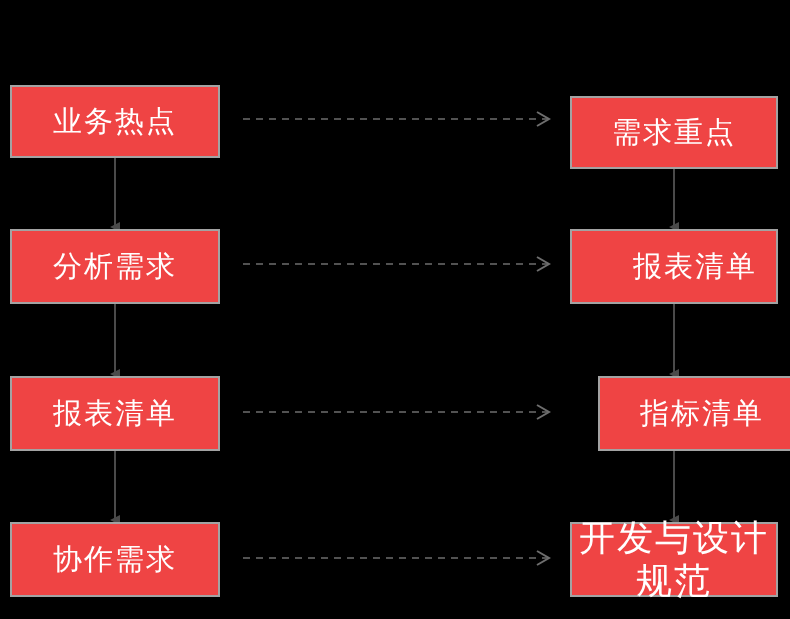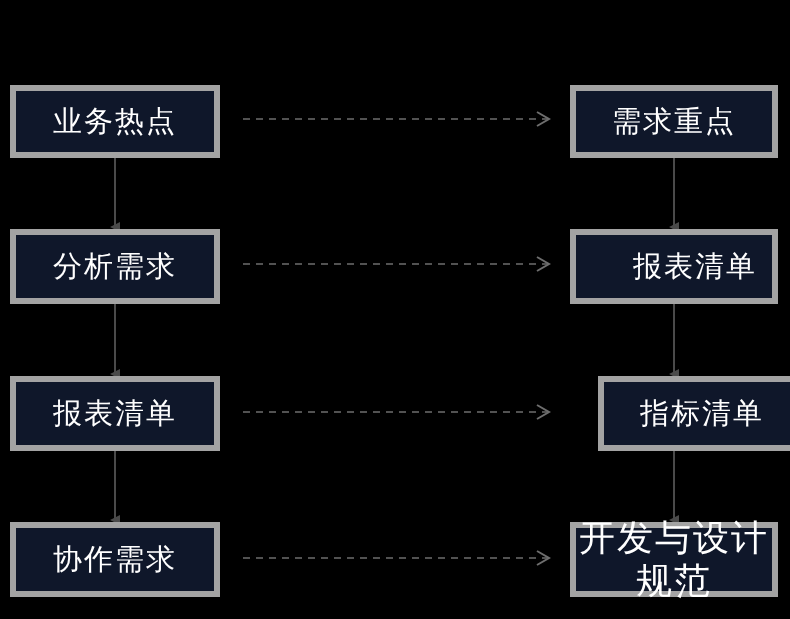--- a/index.html
+++ b/index.html
@@ -15,22 +15,22 @@
   }
   #diagram {
     position: relative;
     width: 790px;
     height: 619px;
     background: #000000;
   }
   .node {
     position: absolute;
     box-sizing: border-box;
-    background: #0f172a;
-    border: 6px solid #a3a3a3;
+    background: #ef4444;
+    border: 2px solid #a3a3a3;
     color: #FFFFFF;
     display: flex;
     align-items: center;
     justify-content: center;
     text-align: center;
     font-size: 29px;
     line-height: 1.28;
     letter-spacing: 2px;
     font-weight: 400;
     font-family: Liberation Sans, sans-serif;
@@ -87,21 +87,21 @@
   <div class="node" style="left:10px; top:229px; width:210px; height:75px;justify-content:center;">
     <span class="label">分析需求</span>
   </div>
   <div class="node" style="left:10px; top:376px; width:210px; height:75px;">
     <span class="label">报表清单</span>
   </div>
   <div class="node" style="left:10px; top:522px; width:210px; height:75px;align-items:center;">
     <span class="label">协作需求</span>
   </div>
 
-  <div class="node" style="left:570px; top:85px; width:208px; height:73px;">
+  <div class="node" style="left:570px; top:96px; width:208px; height:73px;">
     <span class="label">需求重点</span>
   </div>
   <div class="node" style="left:570px; top:229px; width:208px; height:75px;padding-left:42px;">
     <span class="label">报表清单</span>
   </div>
   <div class="node" style="left:570px; top:376px; width:208px; height:75px;margin-left:28px;">
     <span class="label">指标清单</span>
   </div>
   <div class="node" style="left:570px; top:522px; width:208px; height:75px; font-size:36px; line-height:1.18;">
     <span class="label">开发与设计

